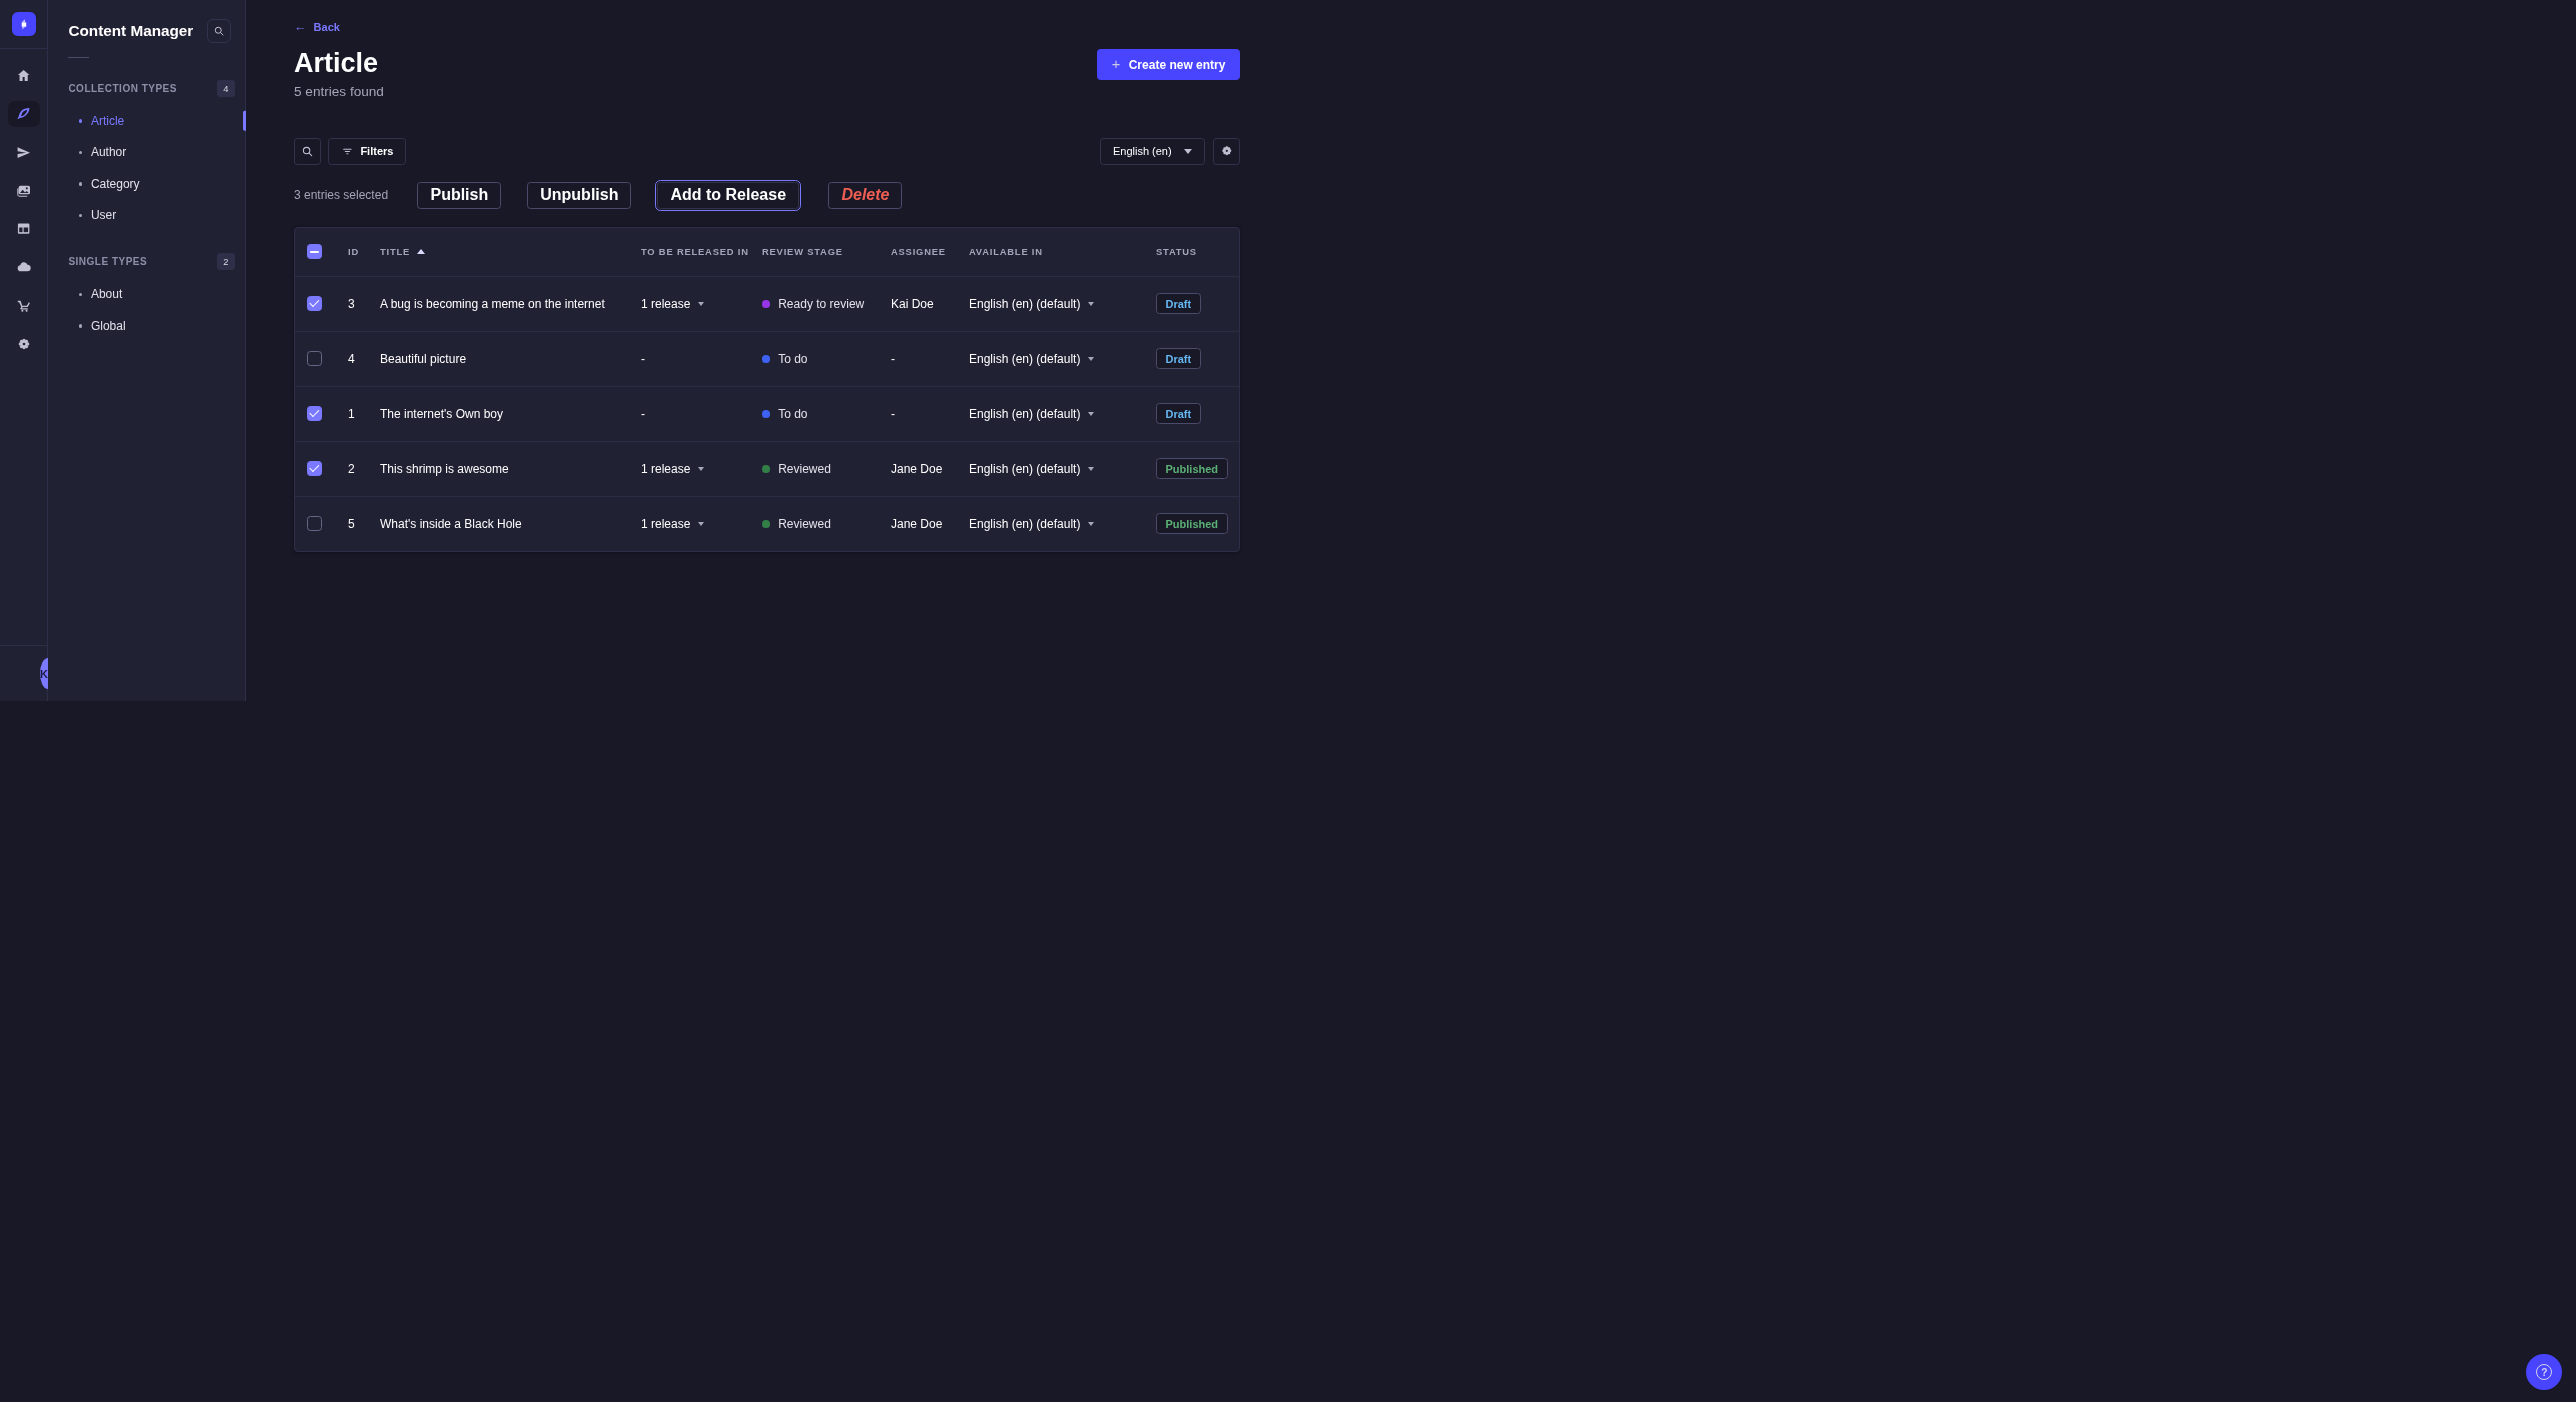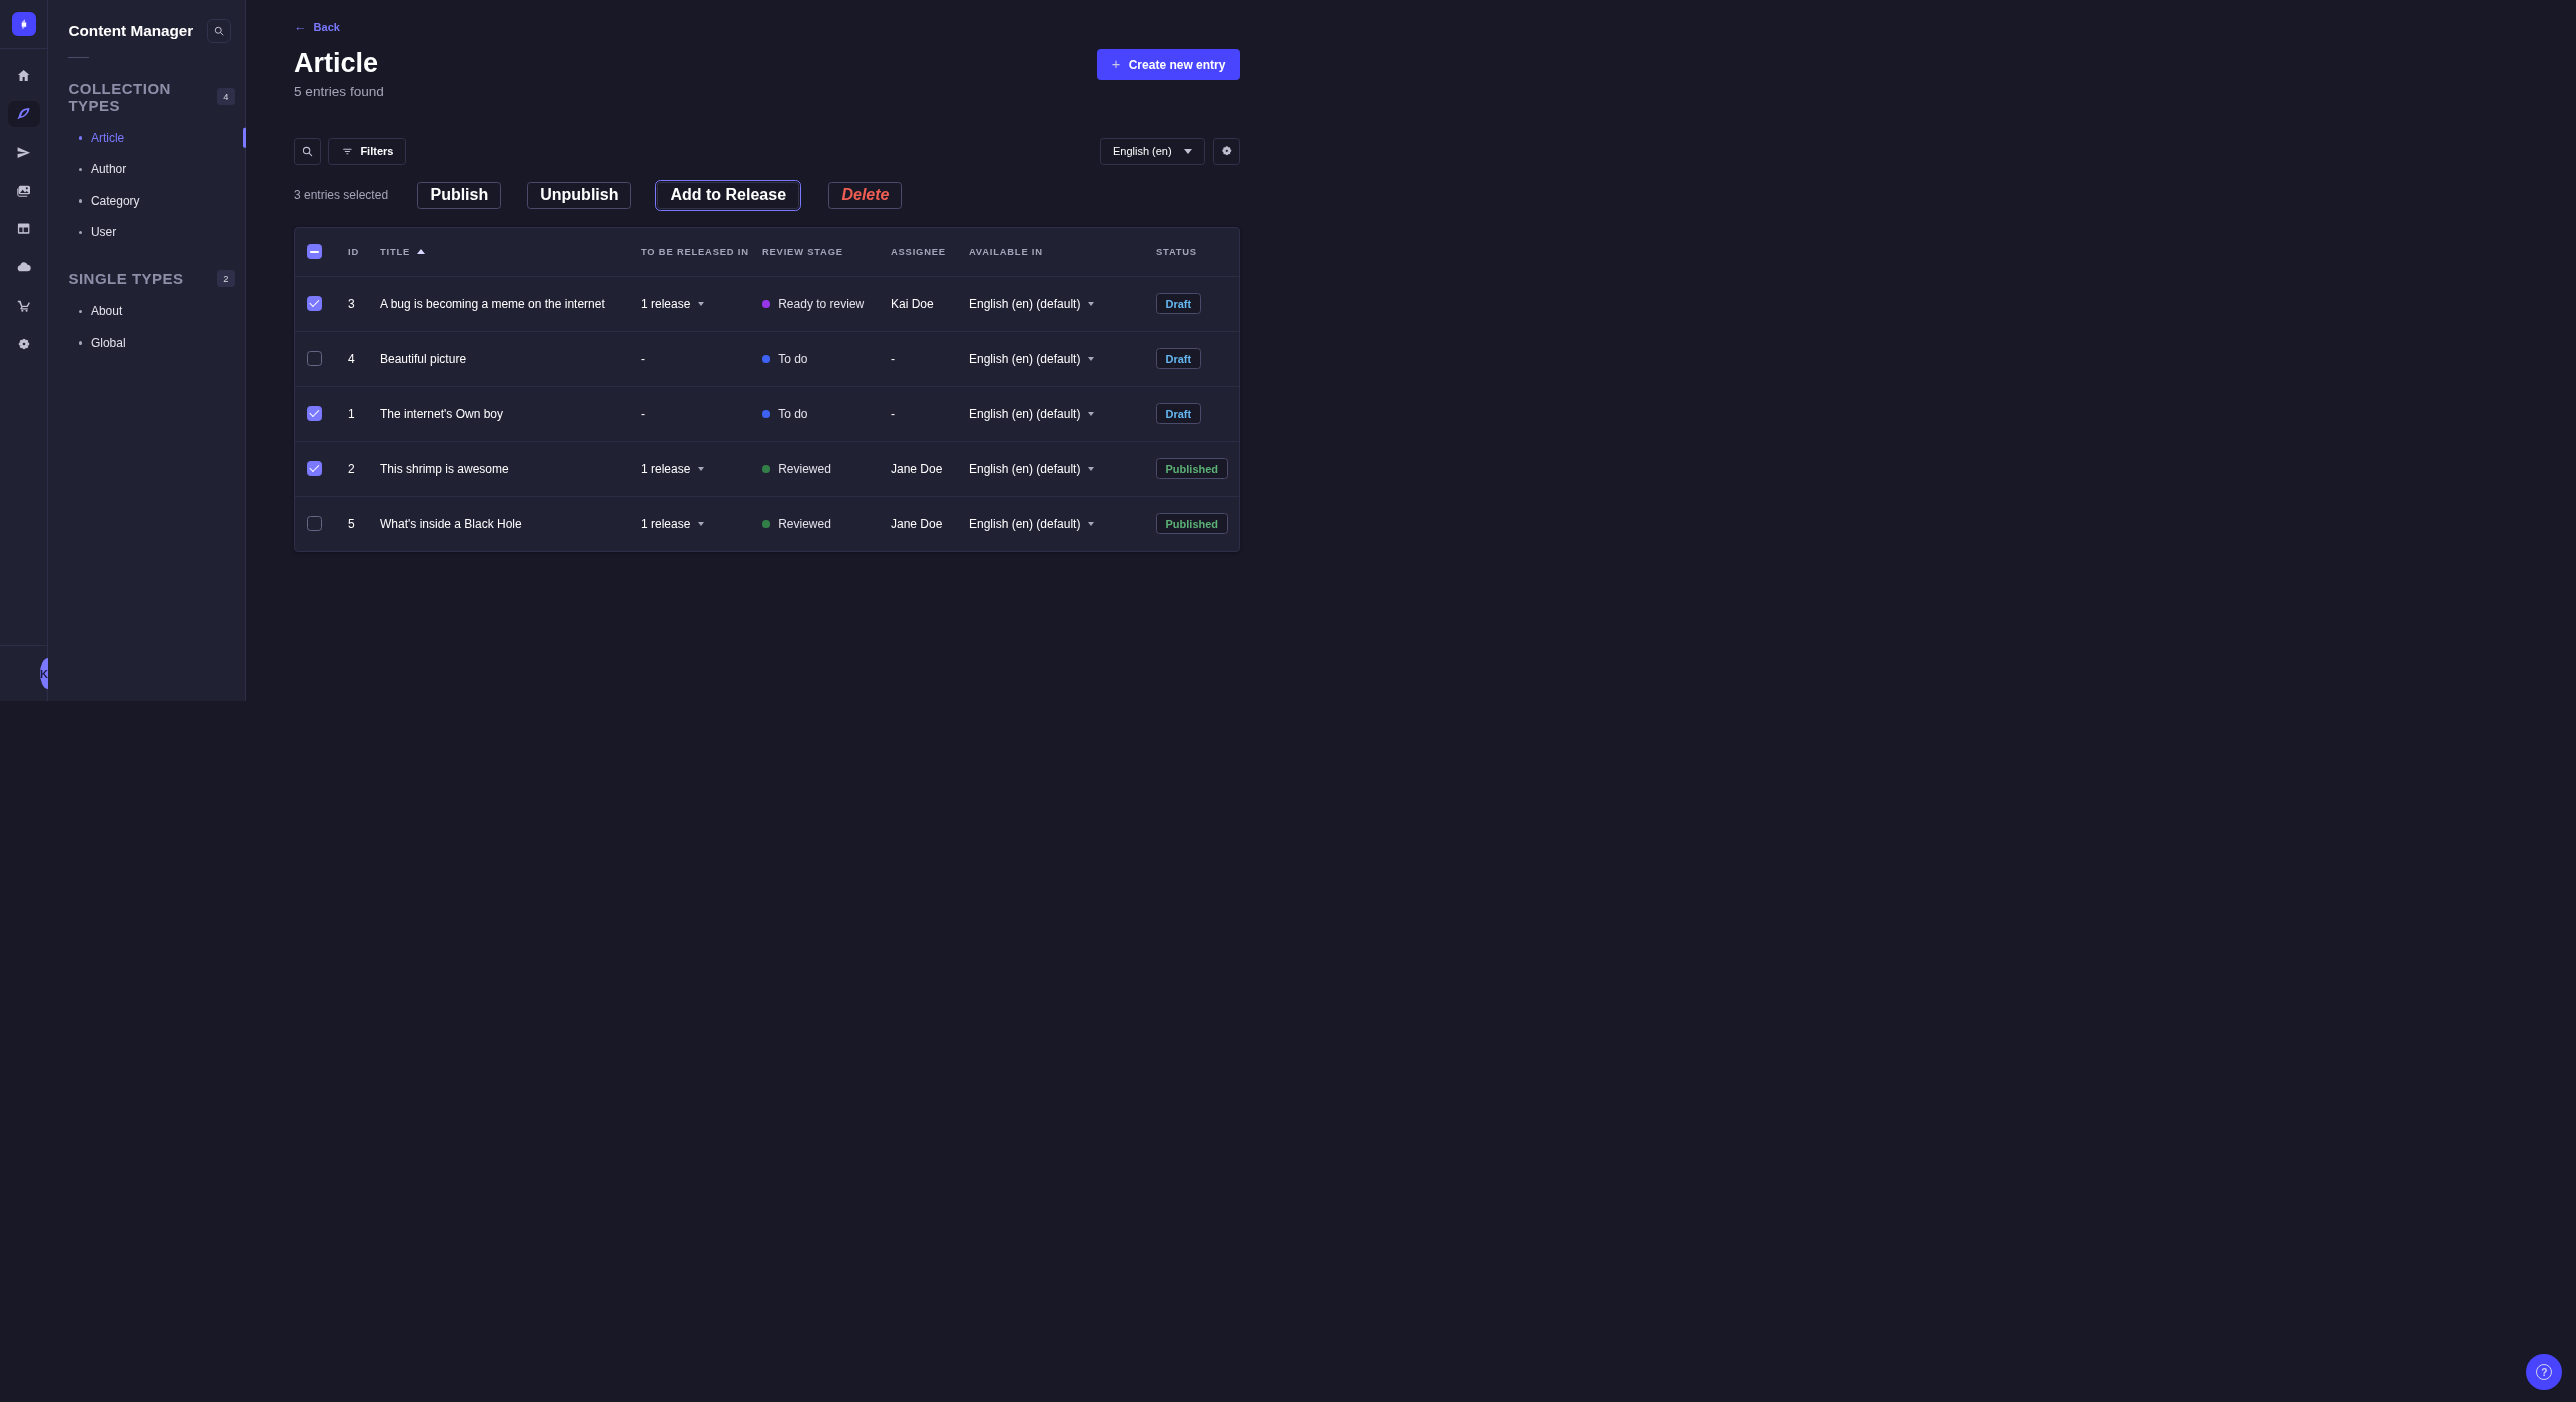--- a/index.html
+++ b/index.html
@@ -20,21 +20,21 @@
   .avatar { width:31px; height:31px; border-radius:50%; background:#7b79ff; color:#1a1a42; font-size:11px; font-weight:700; display:flex; align-items:center; justify-content:center; }
 
   
   .subsidebar { width:198px; background:#212134; border-right:0.9px solid #2e2e48; position:relative; }
   .side-header { padding:19px 13.6px 0 20.4px; display:flex; align-items:center; justify-content:space-between; }
   .side-title { font-size:15.3px; font-weight:700; color:#fff; }
   .icon-btn-sm { width:24px; height:24px; border:0.9px solid #32324d; border-radius:6px; background:transparent; display:flex; align-items:center; justify-content:center; cursor:pointer; }
   .side-dash { width:20.4px; border-top:0.9px solid #4a4a6a; margin:13.6px 0 0 20.4px; }
   .side-section { margin-top:22px; }
   .section-head { display:flex; align-items:center; justify-content:space-between; padding:0 10.2px 0 20.4px; }
-  .section-label { font-size:15px; font-weight:700; letter-spacing:0.5px; color:#8e8ea9; }
+  .section-label { font-size:10px; font-weight:700; letter-spacing:0.5px; color:#8e8ea9; }
   .count-badge { min-width:18px; height:17px; padding:0 4.3px; background:#2f2f4a; border-radius:3.4px; font-size:9.4px; color:#d9d9e3; display:flex; align-items:center; justify-content:center; }
   .side-items { list-style:none; margin-top:8.5px; }
   .side-item { position:relative; height:31.5px; display:flex; align-items:center; padding-left:31px; font-size:12px; color:#e3e3ec; cursor:pointer; }
   .side-item .bullet { width:3.4px; height:3.4px; border-radius:50%; background:#a5a5ba; margin-right:8.5px; }
   .side-item.active { color:#7b79ff; }
   .side-item.active .bullet { background:#7b79ff; }
   .side-item.active::after { content:''; position:absolute; right:-0.9px; top:50%; transform:translateY(-50%); width:2.6px; height:20.4px; background:#7b79ff; border-radius:1.7px 0 0 1.7px; }
 
   
   .main { flex:1; position:relative; padding:19px 48px 0; }

